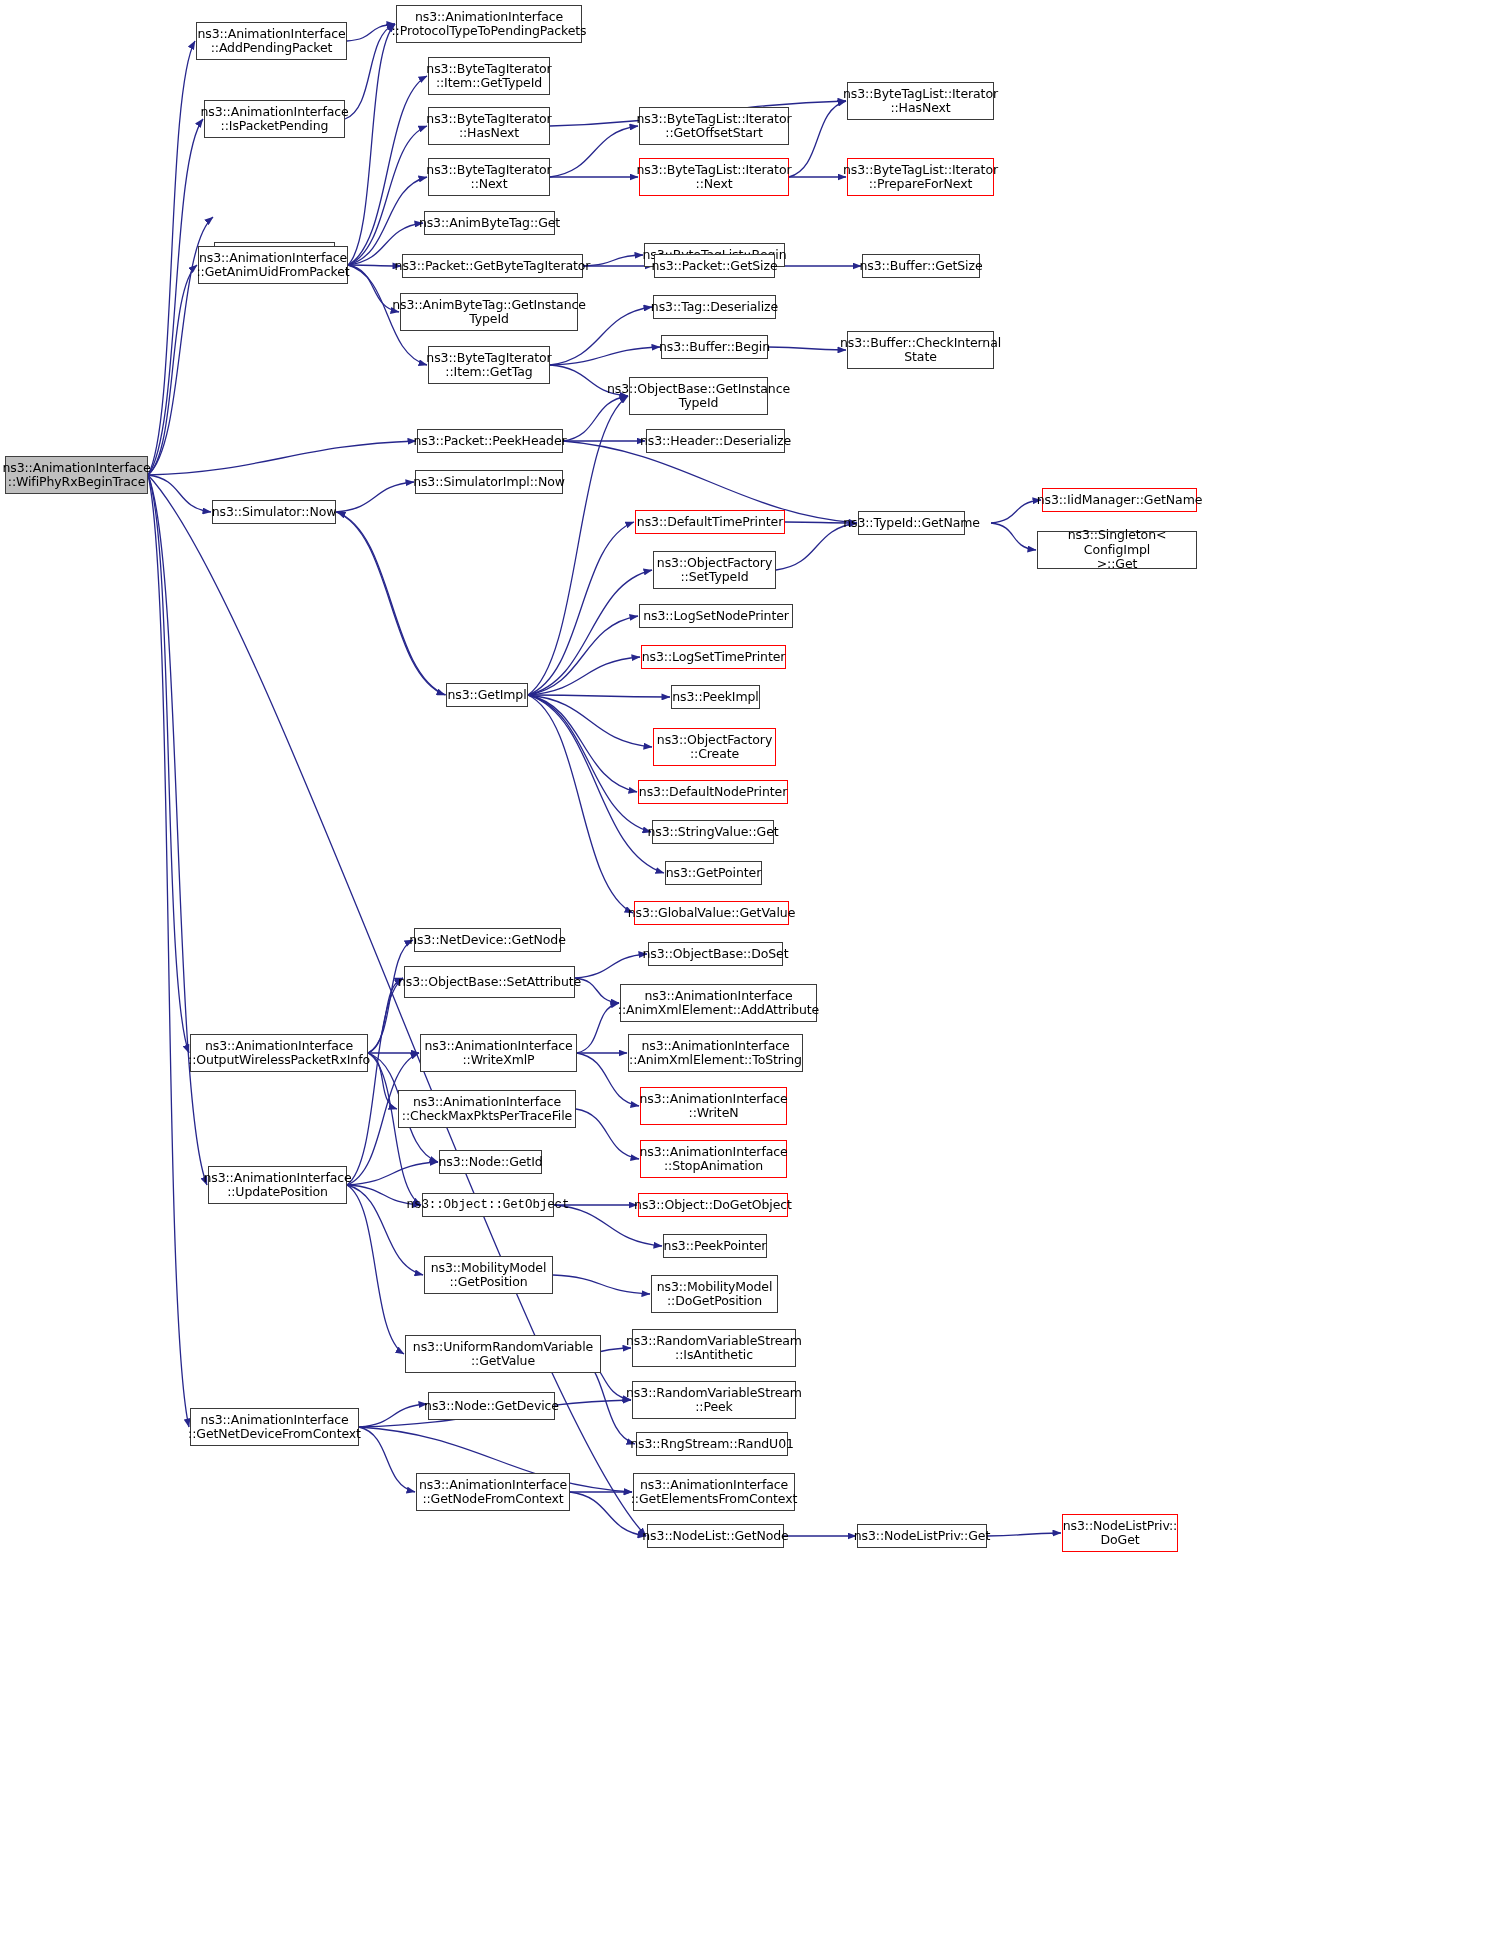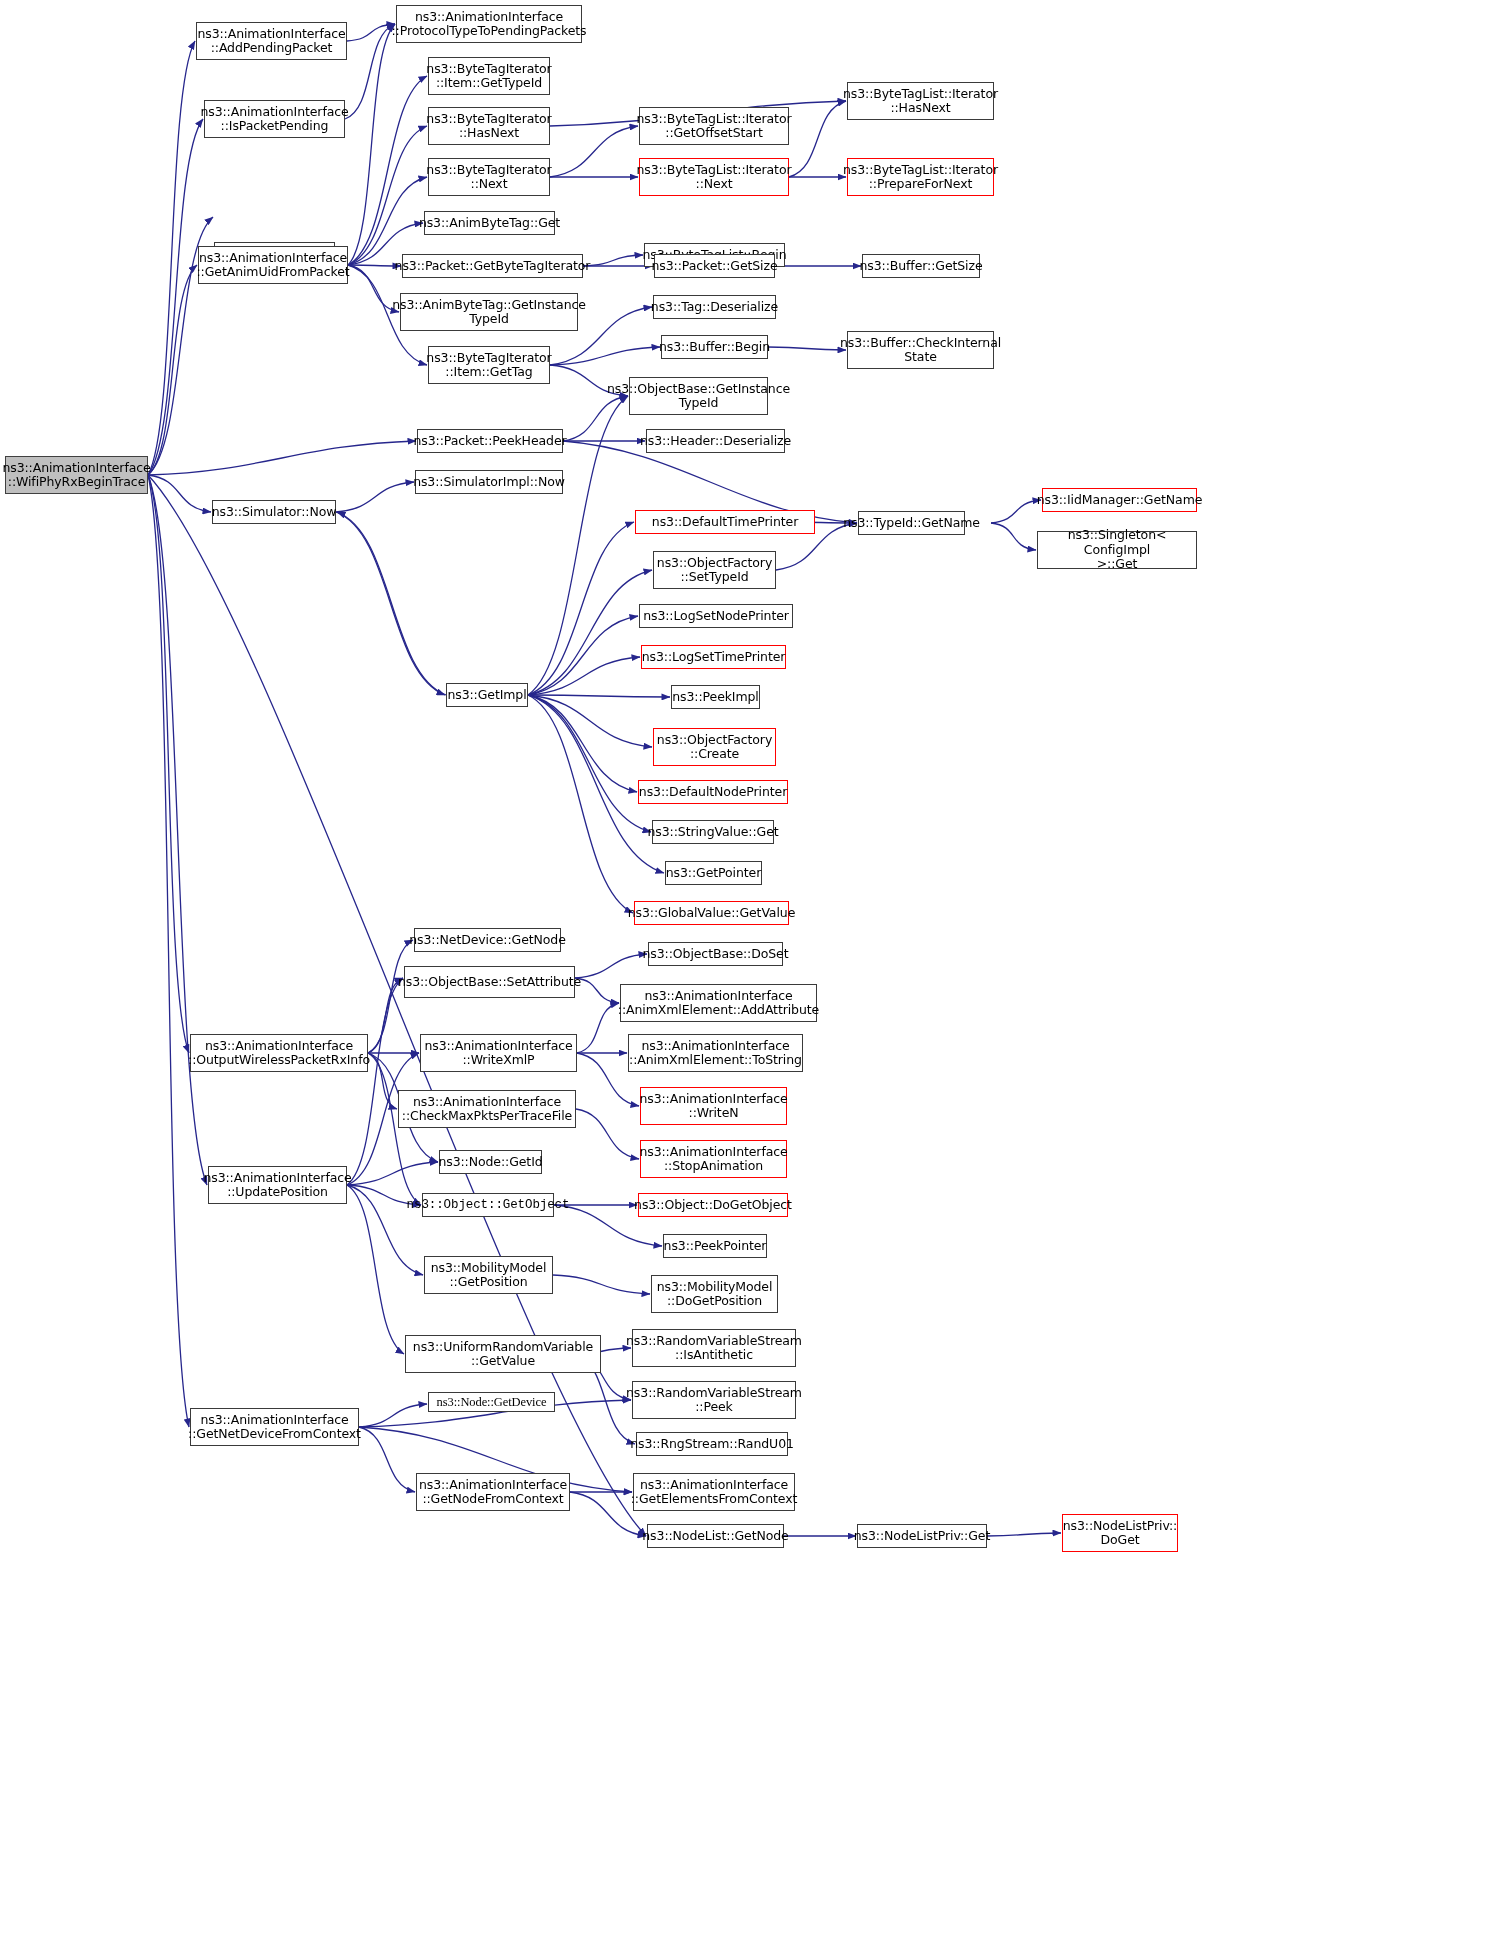--- a/index.html
+++ b/index.html
@@ -184,21 +184,21 @@
       <div class="node" style="left: 847px; top: 331px; width: 147px; height: 38px;">ns3::Buffer::CheckInternal
 State</div>
       <div class="node" style="left: 629px; top: 377px; width: 139px; height: 38px;">ns3::ObjectBase::GetInstance
 TypeId</div>
       <div class="node" style="left: 417px; top: 429px; width: 146px; height: 24px;">ns3::Packet::PeekHeader</div>
       <div class="node" style="left: 646px; top: 429px; width: 139px; height: 24px;">ns3::Header::Deserialize</div>
       <div class="node root" style="left: 5px; top: 456px; width: 143px; height: 38px;">ns3::AnimationInterface
 ::WifiPhyRxBeginTrace</div>
       <div class="node" style="left: 415px; top: 470px; width: 148px; height: 24px;">ns3::SimulatorImpl::Now</div>
       <div class="node" style="left: 212px; top: 500px; width: 124px; height: 24px;">ns3::Simulator::Now</div>
-      <div class="node red" style="left: 635px; top: 510px; width: 180px; height: 24px;">ns3::DefaultTimePrinter</div>
+      <div class="node red" style="left: 635px; top: 510px; width: 150px; height: 24px;">ns3::DefaultTimePrinter</div>
       <div class="node" style="left: 858px; top: 511px; width: 107px; height: 24px;">ns3::TypeId::GetName</div>
       <div class="node red" style="left: 1042px; top: 488px; width: 155px; height: 24px;">ns3::IidManager::GetName</div>
       <div class="node" style="left: 1037px; top: 531px; width: 160px; height: 38px;">ns3::Singleton&lt; ConfigImpl
 &gt;::Get</div>
       <div class="node" style="left: 653px; top: 551px; width: 123px; height: 38px;">ns3::ObjectFactory
 ::SetTypeId</div>
       <div class="node" style="left: 639px; top: 604px; width: 154px; height: 24px;">ns3::LogSetNodePrinter</div>
       <div class="node red" style="left: 641px; top: 645px; width: 145px; height: 24px;">ns3::LogSetTimePrinter</div>
       <div class="node" style="left: 446px; top: 683px; width: 82px; height: 24px;">ns3::GetImpl</div>
       <div class="node" style="left: 671px; top: 685px; width: 89px; height: 24px;">ns3::PeekImpl</div>
@@ -234,21 +234,21 @@
       <div class="node" style="left: 424px; top: 1256px; width: 129px; height: 38px;">ns3::MobilityModel
 ::GetPosition</div>
       <div class="node" style="left: 651px; top: 1275px; width: 127px; height: 38px;">ns3::MobilityModel
 ::DoGetPosition</div>
       <div class="node" style="left: 405px; top: 1335px; width: 196px; height: 38px;">ns3::UniformRandomVariable
 ::GetValue</div>
       <div class="node" style="left: 632px; top: 1329px; width: 164px; height: 38px;">ns3::RandomVariableStream
 ::IsAntithetic</div>
       <div class="node" style="left: 632px; top: 1381px; width: 164px; height: 38px;">ns3::RandomVariableStream
 ::Peek</div>
-      <div class="node" style="left: 428px; top: 1392px; width: 127px; height: 20px; font-family: Liberation Serif, serif;">ns3::Node::GetDevice</div>
+      <div class="node" style="left: 428px; top: 1392px; width: 127px; height: 28px;">ns3::Node::GetDevice</div>
       <div class="node" style="left: 636px; top: 1432px; width: 152px; height: 24px;">ns3::RngStream::RandU01</div>
       <div class="node" style="left: 190px; top: 1408px; width: 169px; height: 38px;">ns3::AnimationInterface
 ::GetNetDeviceFromContext</div>
       <div class="node" style="left: 416px; top: 1473px; width: 154px; height: 38px;">ns3::AnimationInterface
 ::GetNodeFromContext</div>
       <div class="node" style="left: 633px; top: 1473px; width: 162px; height: 38px;">ns3::AnimationInterface
 ::GetElementsFromContext</div>
       <div class="node" style="left: 647px; top: 1524px; width: 137px; height: 24px;">ns3::NodeList::GetNode</div>
       <div class="node" style="left: 857px; top: 1524px; width: 130px; height: 24px;">ns3::NodeListPriv::Get</div>
       <div class="node red" style="left: 1062px; top: 1514px; width: 116px; height: 38px;">ns3::NodeListPriv::

